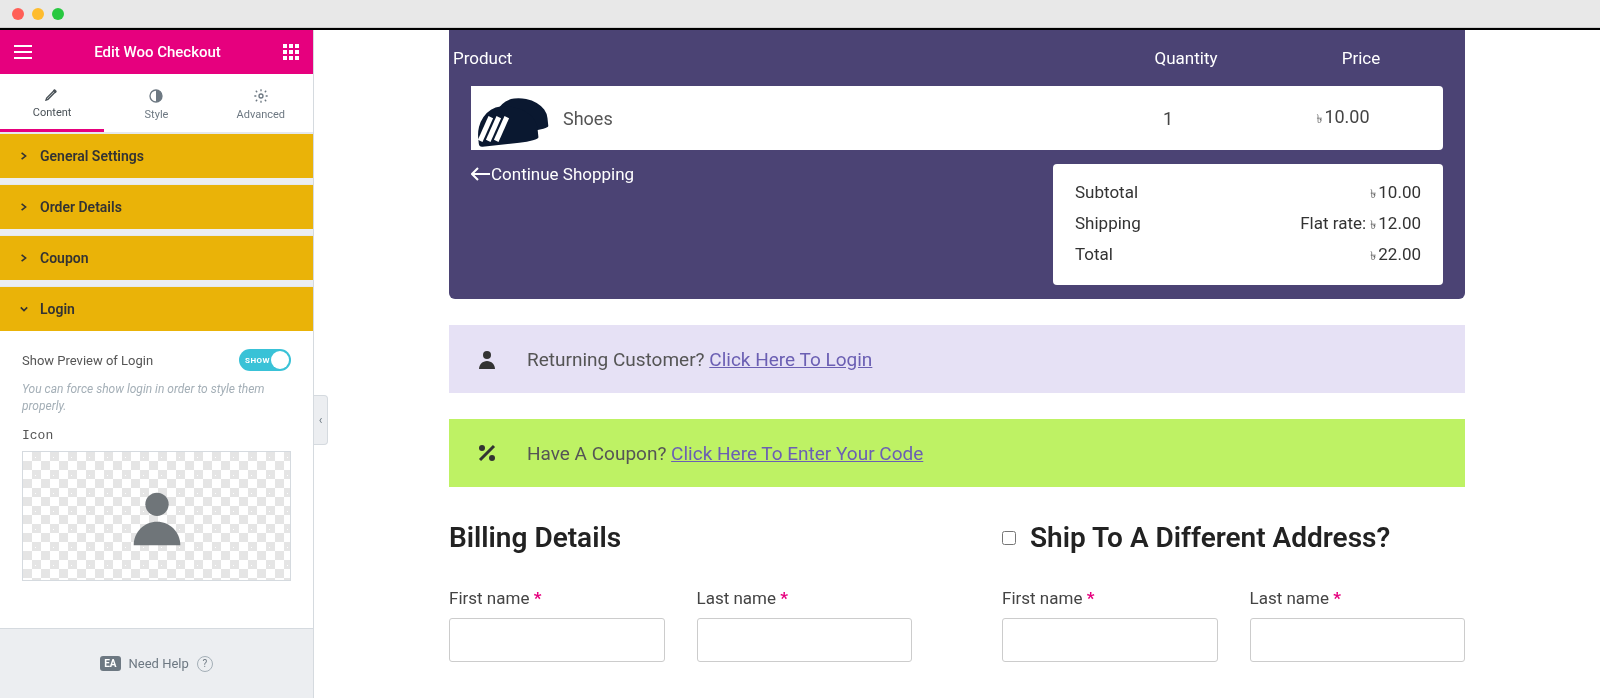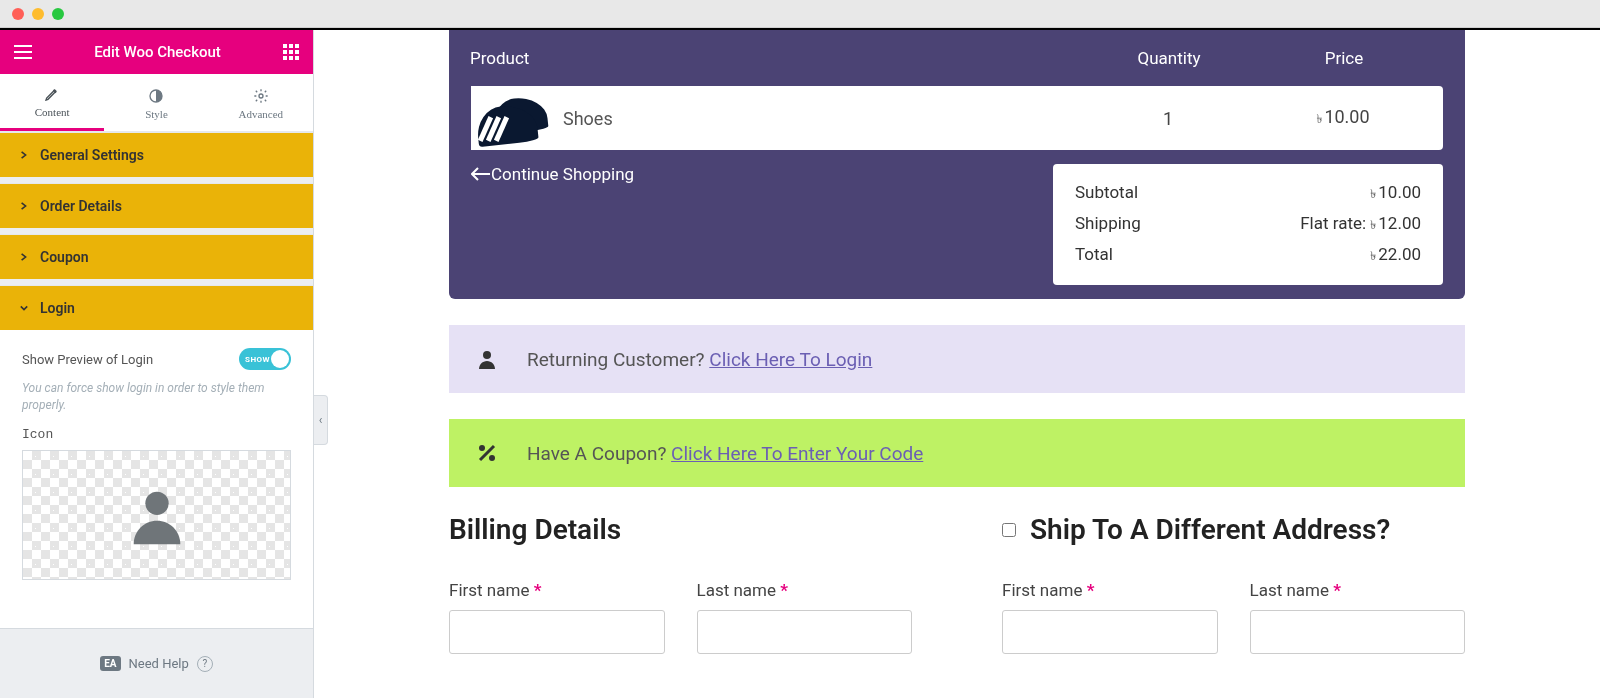--- a/index.html
+++ b/index.html
@@ -14,21 +14,21 @@
 
   .workspace { display: flex; height: 670px; border-top: 2px solid #000; }
 
   
   .panel { width: 314px; background: #fff; border-right: 1px solid #d5dadf; display: flex; flex-direction: column; }
   .panel-header { height: 44px; background: #e6007e; color: #fff; display: flex; align-items: center; justify-content: space-between; padding: 0 14px; }
   .panel-header .title { font-size: 15px; font-weight: 500; }
   .ham, .grid-ico { display: inline-flex; cursor: pointer; }
 
   .panel-tabs { display: flex; background: #fff; border-bottom: 1px solid #e6e9ec; }
-  .panel-tab { flex: 1; display: flex; flex-direction: column; align-items: center; justify-content: center; gap: 4px; padding: 12px 0 10px; font-size: 11px; color: #6d7882; cursor: pointer; font-family: Liberation Serif, serif; }
+  .panel-tab { flex: 1; display: flex; flex-direction: column; align-items: center; justify-content: center; gap: 4px; padding: 12px 0 10px; font-size: 11px; color: #6d7882; cursor: pointer; }
   .panel-tab.active { color: #495157; border-bottom: 3px solid #e6007e; }
   .panel-tab svg { width: 16px; height: 16px; }
 
   .panel-body { flex: 1; overflow: auto; background: #fff; }
   .section { border-top: 1px solid #e6e9ec; padding: 14px 20px; display: flex; align-items: center; gap: 12px; font-size: 14px; color: #333; font-weight: 600; cursor: pointer; background: #eab308; }
   .section .chev { width: 8px; height: 8px; }
   .panel-body > .section + .gap { height: 6px; background: #eceef1; }
 
   .login-body { padding: 18px 22px 30px; }
   .row-toggle { display: flex; justify-content: space-between; align-items: center; font-size: 13px; color: #555; margin-bottom: 10px; gap: 33px; }
@@ -55,21 +55,21 @@
   .panel-footer { height: 70px; background: #eceef1; display: flex; align-items: center; justify-content: center; gap: 8px; color: #6d7882; font-size: 13px; border-top: 1px solid #d5dadf; }
   .ea-badge { background: #6d7882; color: #fff; font-size: 10px; font-weight: 700; padding: 2px 4px; border-radius: 3px; }
   .help-q { width: 16px; height: 16px; border: 1px solid #a4afb7; border-radius: 50%; display: inline-flex; align-items: center; justify-content: center; font-size: 10px; color: #6d7882; }
 
   .collapse-tab { position: absolute; left: 314px; top: 395px; width: 14px; height: 50px; background: #eceef1; border: 1px solid #d5dadf; border-left: none; border-radius: 0 4px 4px 0; display: flex; align-items: center; justify-content: center; color: #6d7882; font-size: 12px; cursor: pointer; }
 
   
   .preview { flex: 1; background: #fff; padding: 0 135px 0 135px; overflow: hidden; }
   .cart-box { background: #4b4374; border-radius: 0 0 6px 6px; padding: 0 0 14px; color: #fff; }
   .cart-head, .cart-row { display: grid; grid-template-columns: 1fr 150px 200px; align-items: center; }
-  .cart-head { padding: 18px 21px; font-size: 17px; }
+  .cart-head { padding: 18px 4px; font-size: 17px; }
   .cart-head .qh, .cart-head .ph { text-align: center; }
   .cart-row { background: #fff; color: #333; margin: 0 22px; border-radius: 4px; height: 64px; padding: 0 0 0 0; }
   .prod { display: flex; align-items: center; gap: 14px; font-size: 18px; color: #555; }
   .shoe { width: 78px; height: 64px; position: relative; background: #fff; overflow:hidden; }
   .shoe .body1 { position:absolute; width:60px; height:38px; background:#0a1830; border-radius:44% 60% 34% 6% / 80% 70% 10% 10%; bottom:6px; left:6px; transform: rotate(-6deg);}
   .shoe .body2 { position:absolute; width:54px; height:34px; background:#0a1830; border-radius:44% 60% 34% 6% / 80% 70% 10% 10%; bottom:18px; left:22px; transform: rotate(-6deg);}
   .shoe .s1,.shoe .s2,.shoe .s3{position:absolute;width:5px;height:26px;background:#fff;transform:rotate(24deg);bottom:8px;}
   .shoe .s1{left:12px}.shoe .s2{left:20px}.shoe .s3{left:28px}
   .qv { text-align: center; font-size: 18px; color: #444; }
   .pv { text-align: center; font-size: 18px; color: #444; }
@@ -79,21 +79,21 @@
   .cont-shop { display: inline-flex; align-items: center; font-size: 17px; cursor: pointer; }
   .totals { background: #fff; color: #333; border-radius: 4px; padding: 14px 22px; width: 390px; font-size: 17px; }
   .trow { display: flex; justify-content: space-between; padding: 4px 0; }
 
   .notice { margin-top: 26px; padding: 22px 26px; display: flex; align-items: center; gap: 28px; font-size: 19px; color: #555; }
   .notice.login { background: #e6e1f5; }
   .notice.coupon { background: #bef264; }
   .notice a { color: #6b5fb3; text-decoration: underline; cursor: pointer; }
   .notice svg { width: 24px; height: 24px; fill: #333; }
 
-  .forms { display: grid; grid-template-columns: 1fr 1fr; gap: 90px; margin-top: 26px; }
+  .forms { display: grid; grid-template-columns: 1fr 1fr; gap: 90px; margin-top: 34px; }
   .forms h2 { font-size: 28px; color: #222; font-weight: 600; margin-bottom: 34px; }
   .ship-h { display: flex; align-items: center; gap: 14px; }
   .ship-h input { width: 14px; height: 14px; }
   .field-grid { display: grid; grid-template-columns: 1fr 1fr; gap: 32px; }
   .fld label { font-size: 17px; color: #444; }
   .req { color: #e6007e; font-weight: 700; }
   .fld input { width: 100%; height: 44px; margin-top: 10px; border: 1px solid #ccc; border-radius: 3px; padding: 0 10px; font-size: 15px; }
 </style>
 </head>
 <body>

